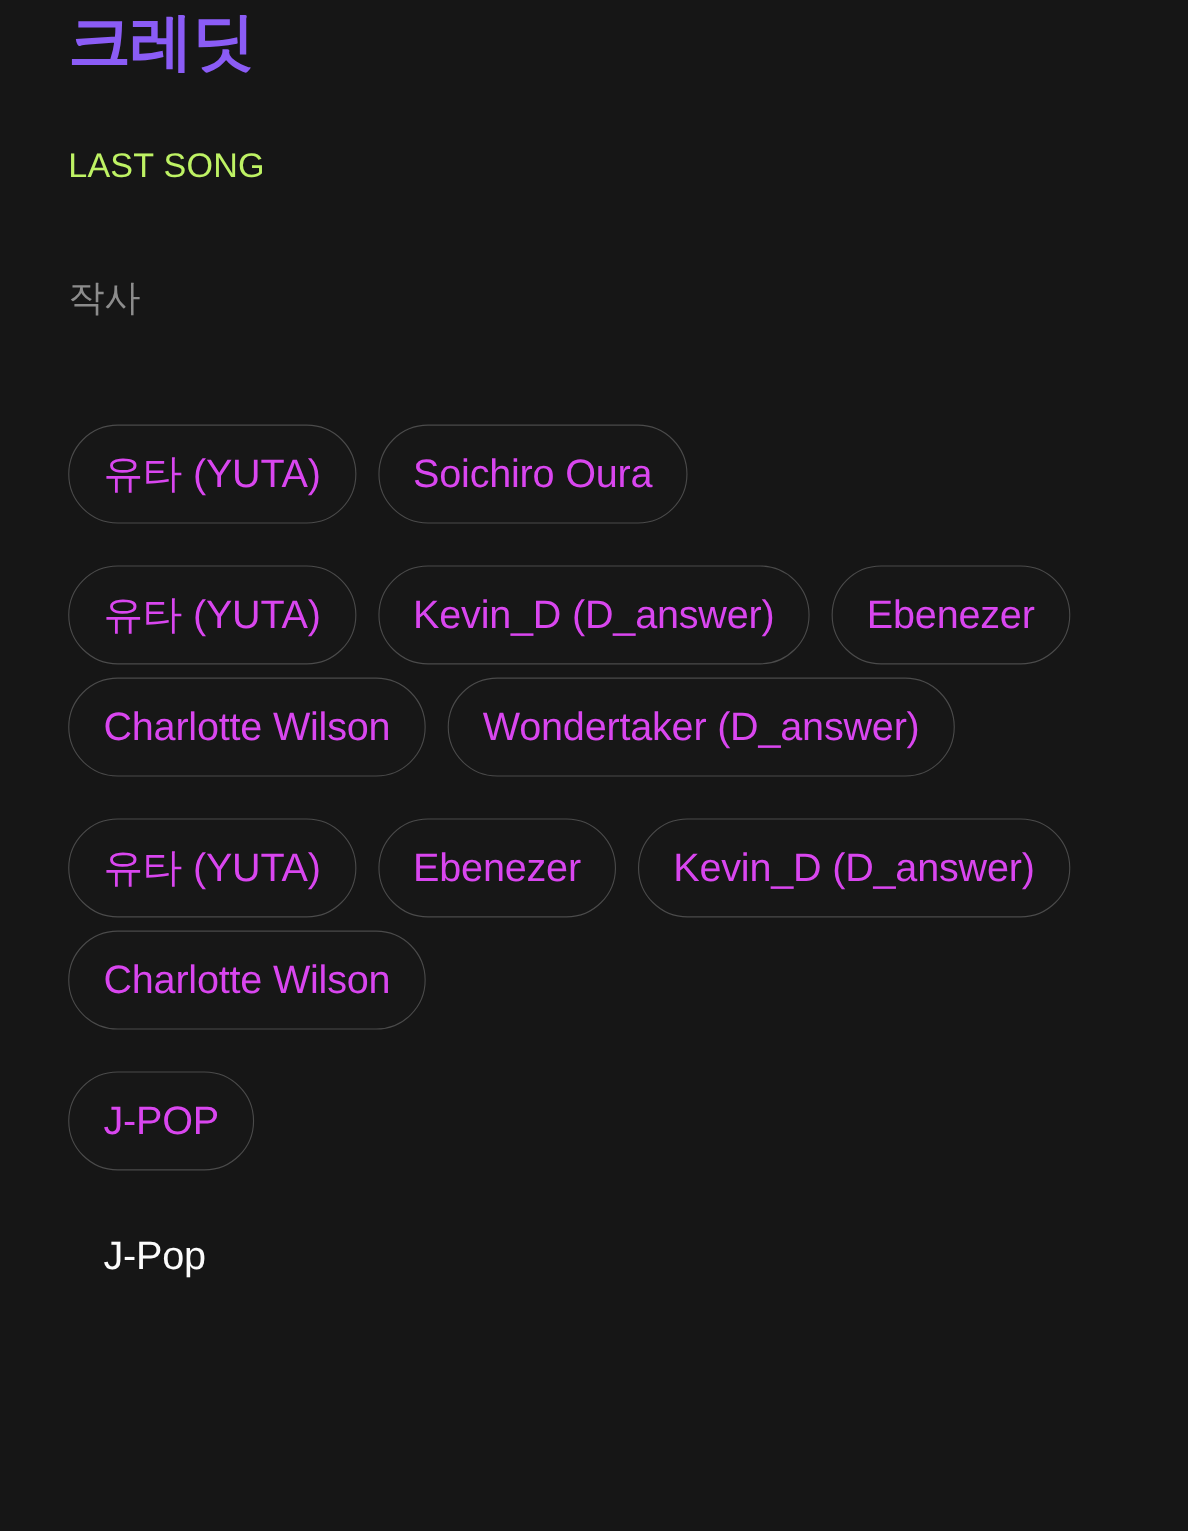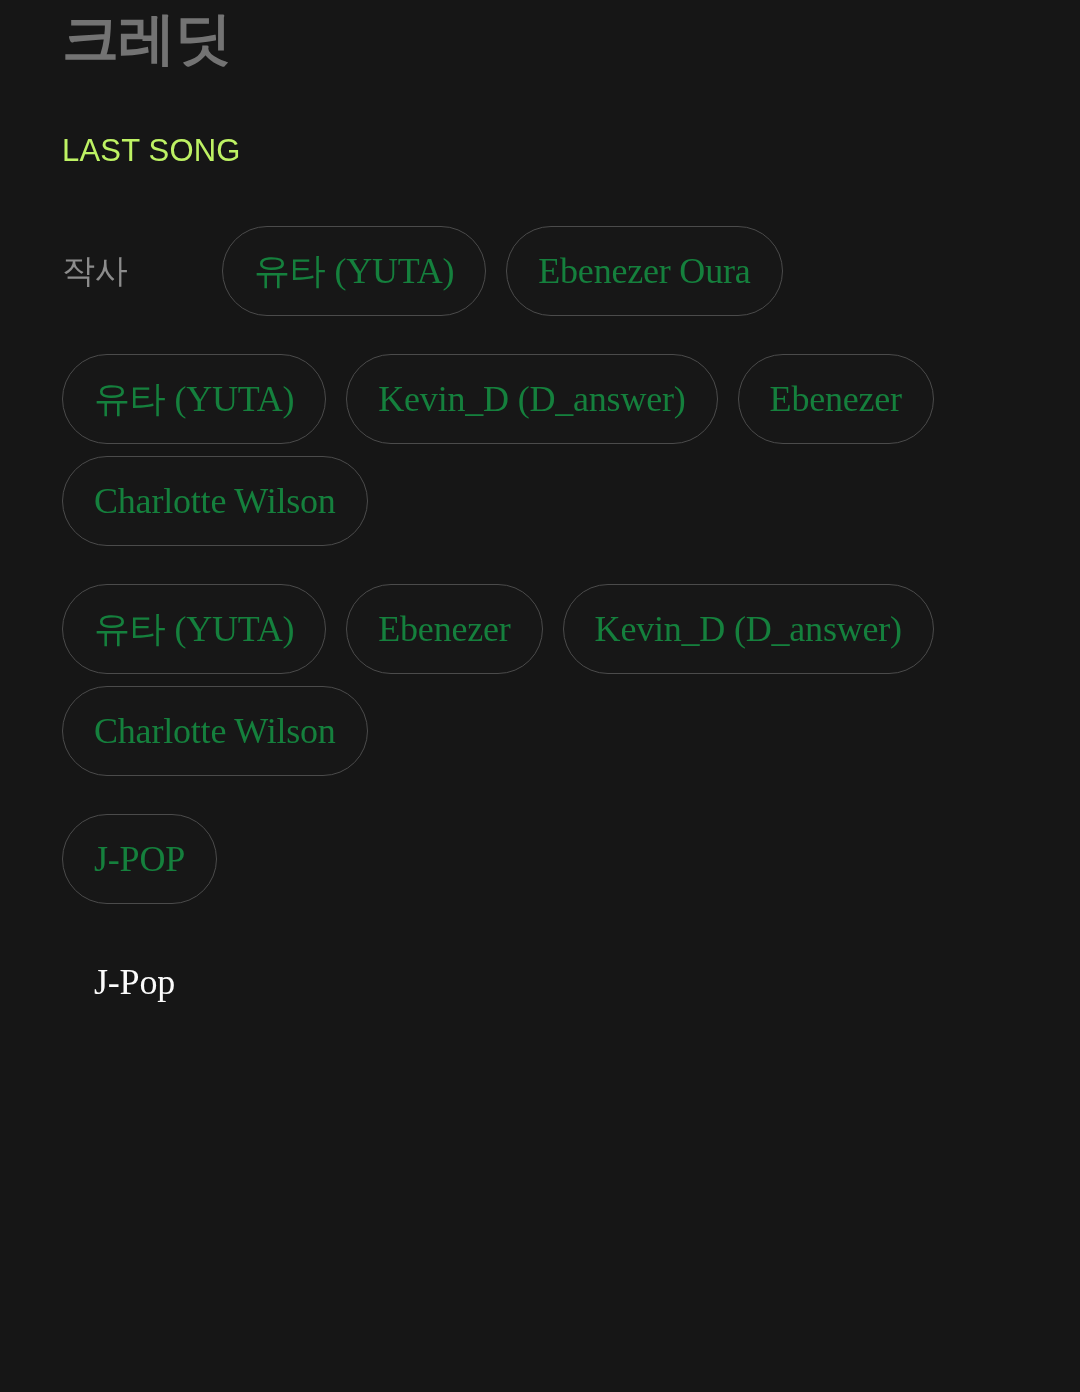--- a/index.html
+++ b/index.html
@@ -27,21 +27,21 @@
   }
 
   .page-title {
     position: absolute;
     left: 62px;
     top: 6px;
     font-size: 57px;
     font-weight: bold;
     line-height: 1.15;
     letter-spacing: -0.5px;
-    color: #737373;
+    color: #8b5cf6;
     white-space: nowrap;
   }
 
   .song-title {
     position: absolute;
     left: 62px;
     top: 132px;
     font-size: 31px;
     font-weight: normal;
     line-height: 1.2;
@@ -52,25 +52,24 @@
 
   .credit-list {
     position: absolute;
     left: 0;
     top: 226px;
     width: 1080px;
   }
 
   .credit-row {
     display: flex;
-    flex-direction: row;
+    flex-direction: column;
     align-items: flex-start;
     padding: 0 40px 0 62px;
     margin-bottom: 38px;
-    font-family: Liberation Serif, serif;
   }
 
   .credit-row.row-genre {
     margin-bottom: 42px;
   }
 
   .credit-row.row-style {
     margin-bottom: 0;
   }
 
@@ -100,21 +99,21 @@
   .pill {
     display: inline-flex;
     align-items: center;
     justify-content: center;
     height: 90px;
     box-sizing: border-box;
     padding: 0 31px;
     border: 1px solid #4b4b4b;
     border-radius: 45px;
     background: #171717;
-    color: #15803d;
+    color: #d946ef;
     font-size: 36px;
     line-height: 1;
     letter-spacing: -0.2px;
     white-space: nowrap;
   }
 
   .plain-value {
     display: inline-flex;
     align-items: center;
     height: 72px;
@@ -133,29 +132,30 @@
 
   <div class="page-title">크레딧</div>
 
   <div class="song-title">LAST SONG</div>
 
   <div class="credit-list">
       <div class="credit-row row-lyricist">
         <div class="row-label">작사</div>
         <div class="row-values">
           <span class="pill">유타 (YUTA)</span>
-          <span class="pill">Ebenezer Oura</span>
+          <span class="pill">Soichiro Oura</span>
         </div>
       </div>
       <div class="credit-row row-composer">
         <div class="row-values">
           <span class="pill">유타 (YUTA)</span>
           <span class="pill">Kevin_D (D_answer)</span>
           <span class="pill">Ebenezer</span>
           <span class="pill">Charlotte Wilson</span>
+          <span class="pill">Wondertaker (D_answer)</span>
         </div>
       </div>
       <div class="credit-row row-arranger">
         <div class="row-values">
           <span class="pill">유타 (YUTA)</span>
           <span class="pill">Ebenezer</span>
           <span class="pill">Kevin_D (D_answer)</span>
           <span class="pill">Charlotte Wilson</span>
         </div>
       </div>

